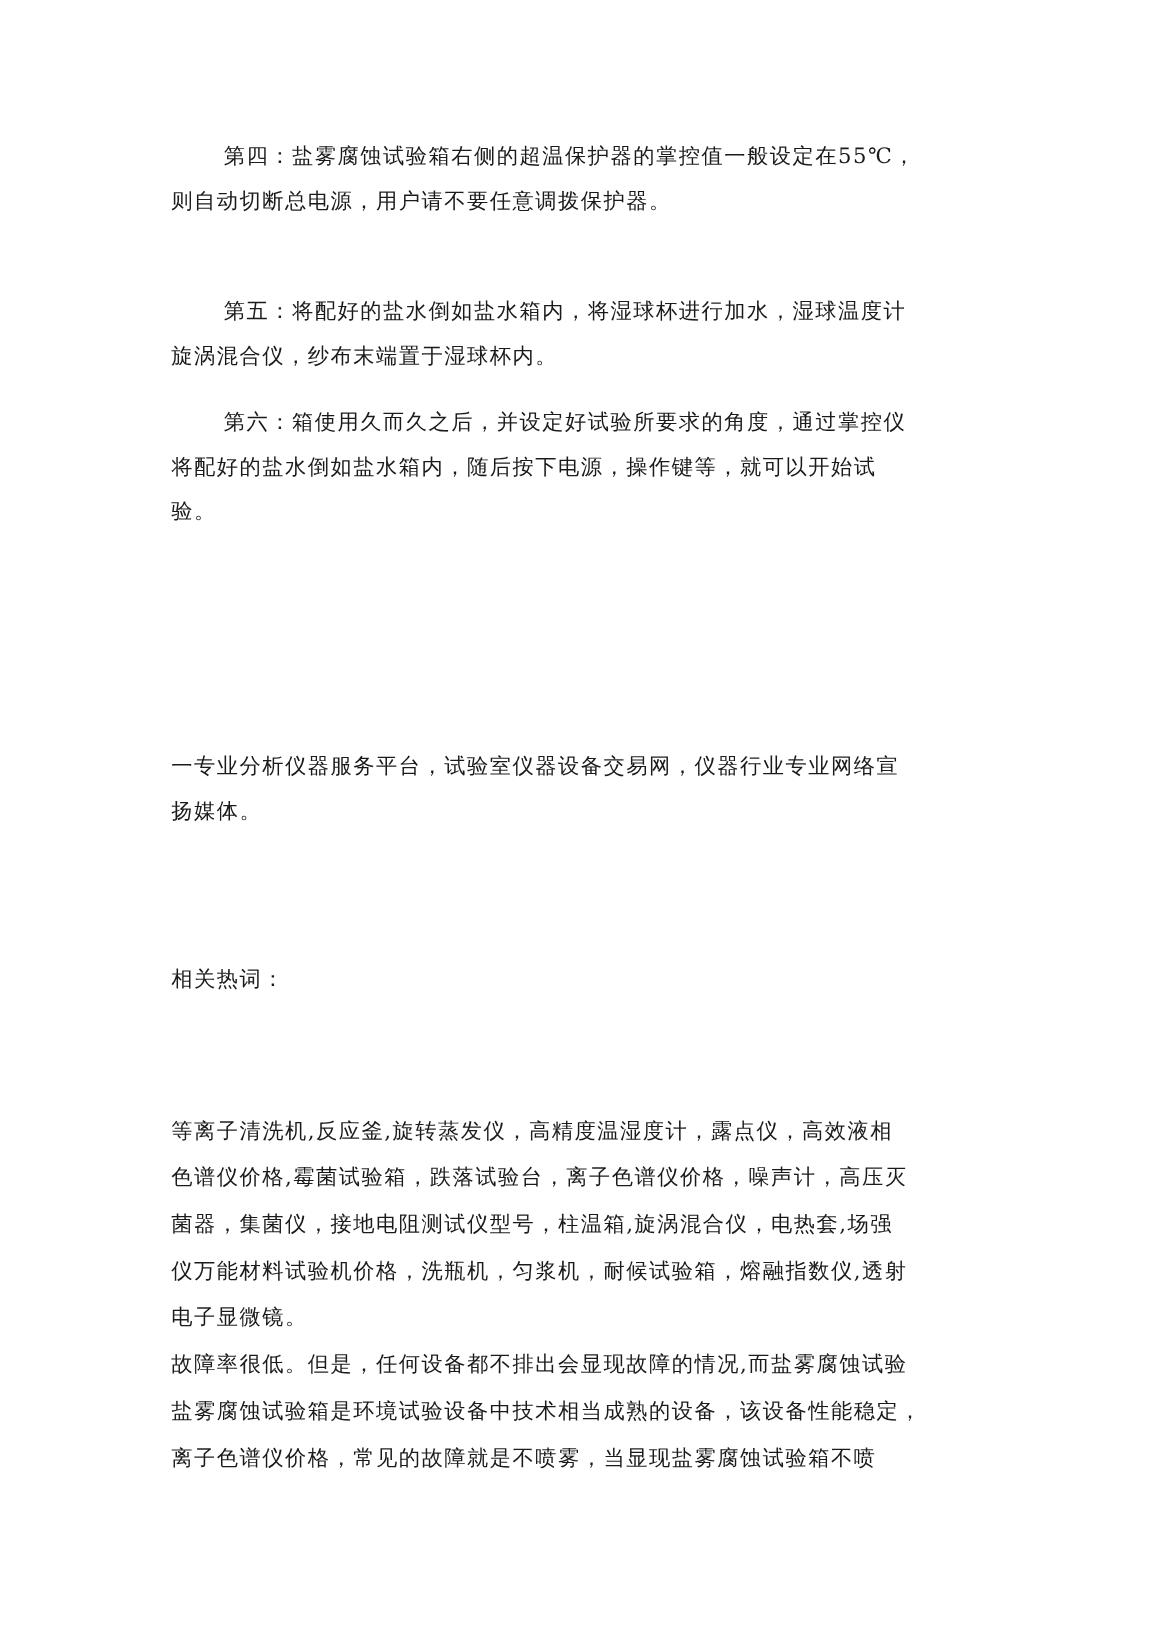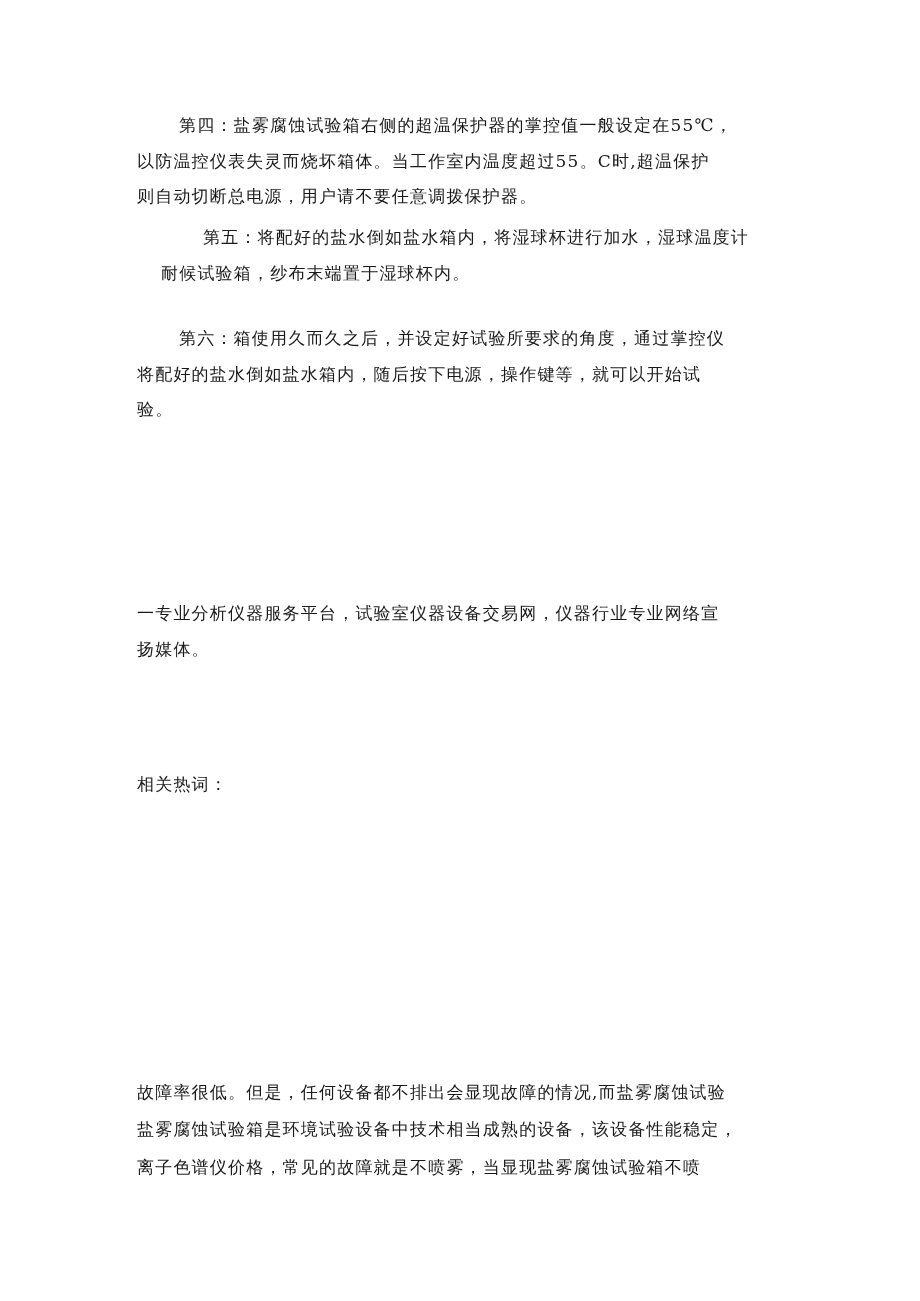--- a/index.html
+++ b/index.html
@@ -12,42 +12,48 @@
   .lh35 { line-height: 35.5px; }
   .lh37 { line-height: 37.3px; }
 </style>
 </head>
 <body>
 
 <div class="page">
 
   <div class="p lh35" style="top:108px;">
     <div style="padding-left:42px;">第四：盐雾腐蚀试验箱右侧的超温保护器的掌控值一般设定在55℃，</div>
-    <div>以防温控仪表失灵而烧坏箱体。当工作室内温度超过55。C时,超温保护</div>
     <div>则自动切断总电源，用户请不要任意调拨保护器。</div>
   </div>
 
-  <div class="p lh35" style="top:220px;margin-left:24px;">
+  <div class="p lh35" style="top:232px;">
     <div style="padding-left:42px;">第五：将配好的盐水倒如盐水箱内，将湿球杯进行加水，湿球温度计</div>
-    <div>耐候试验箱，纱布末端置于湿球杯内。</div>
+    <div>旋涡混合仪，纱布末端置于湿球杯内。</div>
   </div>
 
   <div class="p lh35" style="top:321px;">
     <div style="padding-left:42px;">第六：箱使用久而久之后，并设定好试验所要求的角度，通过掌控仪</div>
     <div>将配好的盐水倒如盐水箱内，随后按下电源，操作键等，就可以开始试</div>
     <div>验。</div>
   </div>
 
   <div class="p lh35" style="top:767px;">相关热词：</div>
 
   <div class="p lh35" style="top:596px;">
     <div>一专业分析仪器服务平台，试验室仪器设备交易网，仪器行业专业网络宣</div>
     <div>扬媒体。</div>
   </div>
 
+  <div class="p lh37" style="top:887px;">
+    <div>等离子清洗机,反应釜,旋转蒸发仪，高精度温湿度计，露点仪，高效液相</div>
+    <div>色谱仪价格,霉菌试验箱，跌落试验台，离子色谱仪价格，噪声计，高压灭</div>
+    <div>菌器，集菌仪，接地电阻测试仪型号，柱温箱,旋涡混合仪，电热套,场强</div>
+    <div>仪万能材料试验机价格，洗瓶机，匀浆机，耐候试验箱，熔融指数仪,透射</div>
+    <div>电子显微镜。</div>
+  </div>
 
   <div class="p lh37" style="top:1074px;">
     <div>故障率很低。但是，任何设备都不排出会显现故障的情况,而盐雾腐蚀试验</div>
     <div>盐雾腐蚀试验箱是环境试验设备中技术相当成熟的设备，该设备性能稳定，</div>
     <div>离子色谱仪价格，常见的故障就是不喷雾，当显现盐雾腐蚀试验箱不喷</div>
   </div>
 
 </div>
 
 </body></html>

